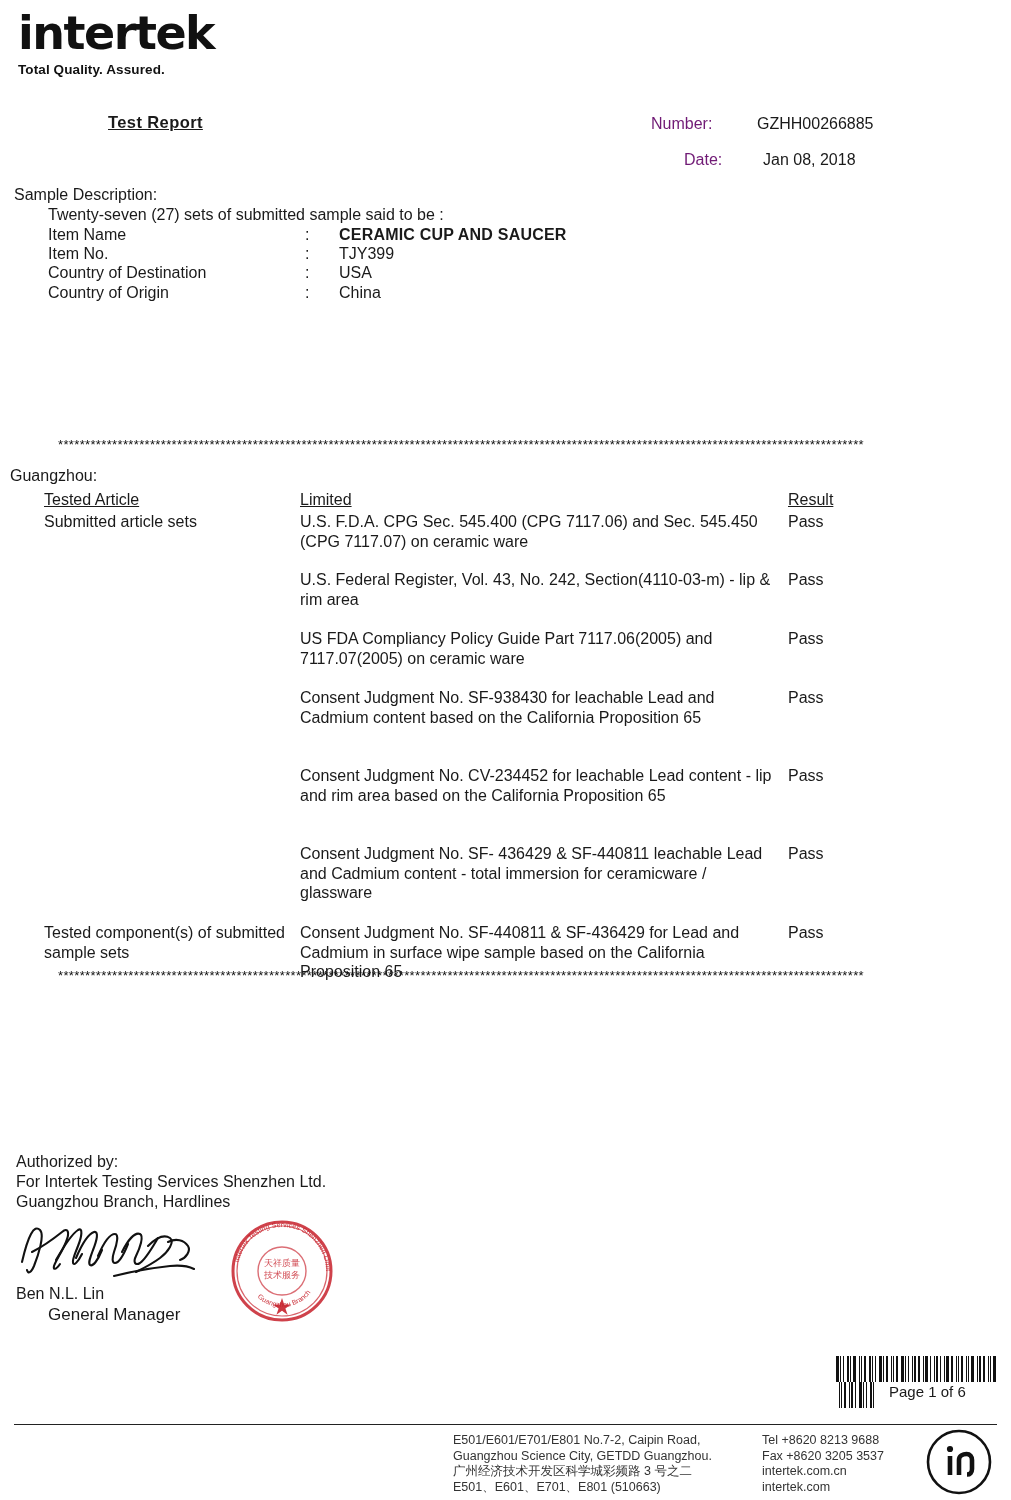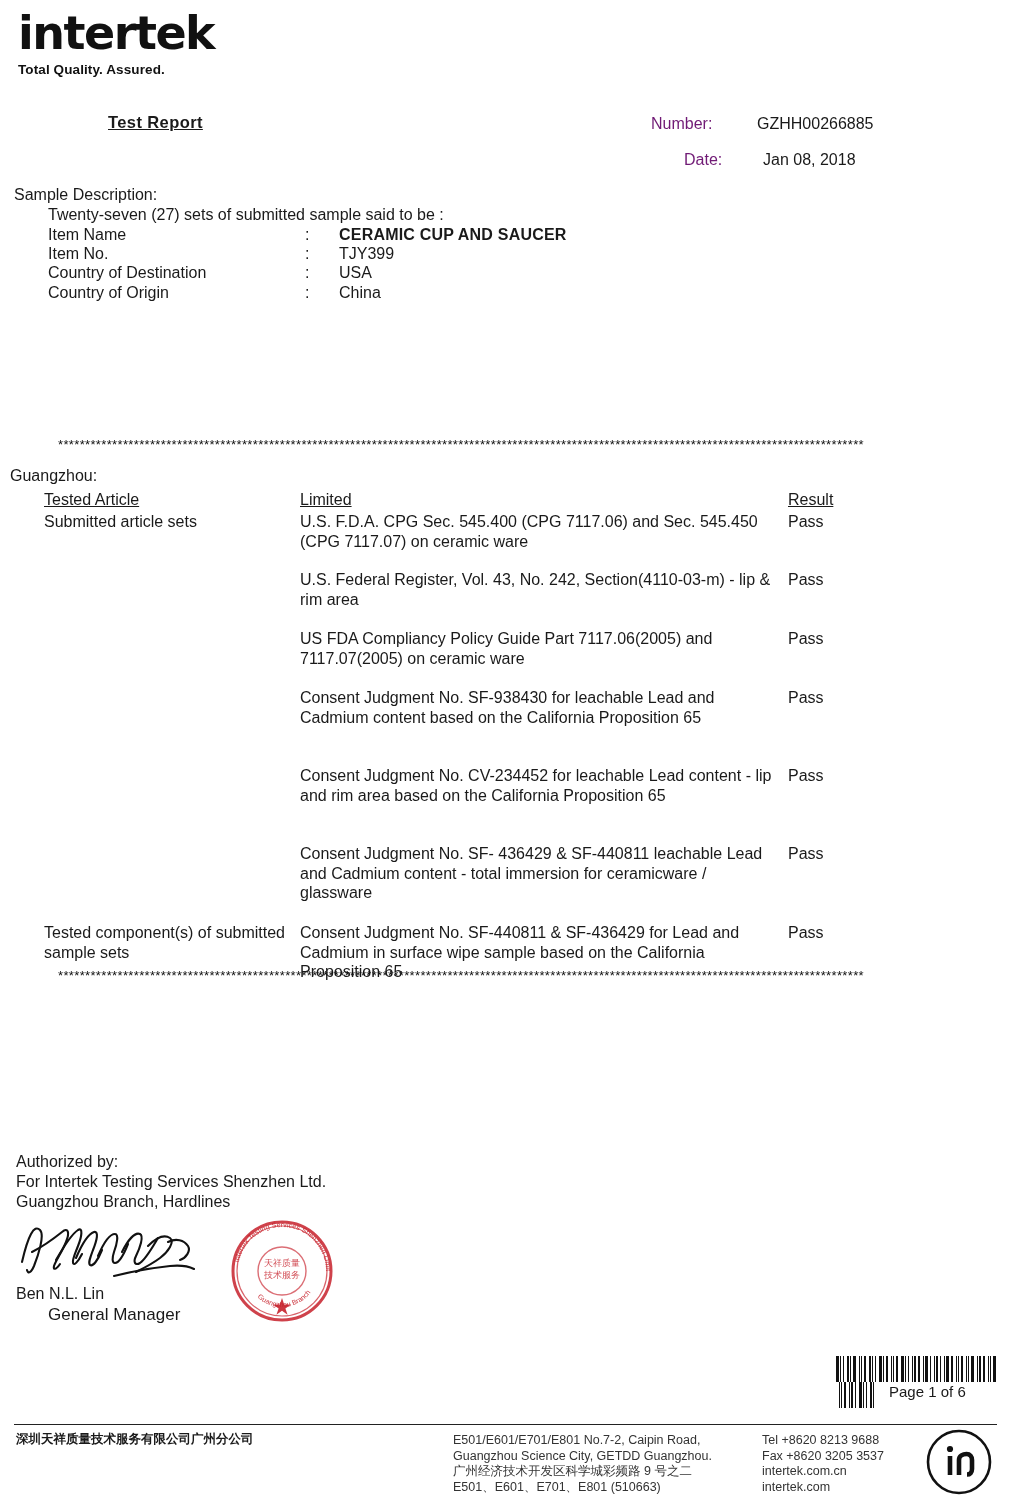--- a/index.html
+++ b/index.html
@@ -348,27 +348,26 @@
 
 <div id="sign-name">Ben N.L. Lin</div>
 <div id="sign-title">General Manager</div>
 
 <div class="barcode"><span style="width:3px"></span><span style="width:1px;background:transparent"></span><span style="width:1px"></span><span style="width:2px;background:transparent"></span><span style="width:1px"></span><span style="width:3px;background:transparent"></span><span style="width:2px"></span><span style="width:1px;background:transparent"></span><span style="width:1px"></span><span style="width:2px;background:transparent"></span><span style="width:3px"></span><span style="width:3px;background:transparent"></span><span style="width:1px"></span><span style="width:1px;background:transparent"></span><span style="width:1px"></span><span style="width:2px;background:transparent"></span><span style="width:2px"></span><span style="width:3px;background:transparent"></span><span style="width:2px"></span><span style="width:1px;background:transparent"></span><span style="width:1px"></span><span style="width:2px;background:transparent"></span><span style="width:1px"></span><span style="width:3px;background:transparent"></span><span style="width:3px"></span><span style="width:1px;background:transparent"></span><span style="width:1px"></span><span style="width:2px;background:transparent"></span><span style="width:2px"></span><span style="width:3px;background:transparent"></span><span style="width:1px"></span><span style="width:1px;background:transparent"></span><span style="width:1px"></span><span style="width:2px;background:transparent"></span><span style="width:2px"></span><span style="width:3px;background:transparent"></span><span style="width:3px"></span><span style="width:1px;background:transparent"></span><span style="width:1px"></span><span style="width:2px;background:transparent"></span><span style="width:1px"></span><span style="width:3px;background:transparent"></span><span style="width:1px"></span><span style="width:1px;background:transparent"></span><span style="width:2px"></span><span style="width:2px;background:transparent"></span><span style="width:2px"></span><span style="width:3px;background:transparent"></span><span style="width:1px"></span><span style="width:1px;background:transparent"></span><span style="width:3px"></span><span style="width:2px;background:transparent"></span><span style="width:1px"></span><span style="width:3px;background:transparent"></span><span style="width:1px"></span><span style="width:1px;background:transparent"></span><span style="width:2px"></span><span style="width:2px;background:transparent"></span><span style="width:1px"></span><span style="width:3px;background:transparent"></span><span style="width:1px"></span><span style="width:1px;background:transparent"></span><span style="width:3px"></span><span style="width:2px;background:transparent"></span><span style="width:2px"></span><span style="width:3px;background:transparent"></span><span style="width:1px"></span><span style="width:1px;background:transparent"></span><span style="width:1px"></span><span style="width:2px;background:transparent"></span><span style="width:2px"></span><span style="width:3px;background:transparent"></span><span style="width:1px"></span><span style="width:1px;background:transparent"></span><span style="width:1px"></span><span style="width:2px;background:transparent"></span><span style="width:3px"></span><span style="width:3px;background:transparent"></span><span style="width:1px"></span><span style="width:1px;background:transparent"></span><span style="width:2px"></span><span style="width:2px;background:transparent"></span><span style="width:2px"></span><span style="width:3px;background:transparent"></span><span style="width:1px"></span><span style="width:1px;background:transparent"></span><span style="width:1px"></span><span style="width:2px;background:transparent"></span><span style="width:3px"></span><span style="width:3px;background:transparent"></span><span style="width:1px"></span><span style="width:1px;background:transparent"></span><span style="width:1px"></span><span style="width:2px;background:transparent"></span><span style="width:2px"></span><span style="width:3px;background:transparent"></span><span style="width:1px"></span><span style="width:1px;background:transparent"></span><span style="width:2px"></span><span style="width:2px;background:transparent"></span><span style="width:1px"></span><span style="width:3px;background:transparent"></span><span style="width:3px"></span><span style="width:1px;background:transparent"></span><span style="width:1px"></span><span style="width:2px;background:transparent"></span><span style="width:1px"></span><span style="width:3px;background:transparent"></span><span style="width:2px"></span><span style="width:1px;background:transparent"></span><span style="width:1px"></span></div>
 <div id="page-num">Page 1 of 6</div>
 
 <div class="footer-rule"></div>
 
 <div class="footer-col" id="f-c1">
-  <div class="cn">深圳天祥质量技术服务有限公司广州分公司</div>
 </div>
 
 <div class="footer-col" id="f-c2">
   <div>E501/E601/E701/E801 No.7-2, Caipin Road,</div>
   <div>Guangzhou Science City, GETDD Guangzhou.</div>
-  <div>广州经济技术开发区科学城彩频路 9 号之二</div>
+  <div>广州经济技术开发区科学城彩频路 3 号之二</div>
   <div>E501、E601、E701、E801 (510663)</div>
 </div>
 
 <div class="footer-col" id="f-c3">
   <div>Tel +8620 8213 9688</div>
   <div>Fax +8620 3205 3537</div>
   <div>intertek.com.cn</div>
   <div>intertek.com</div>
 </div>
 

